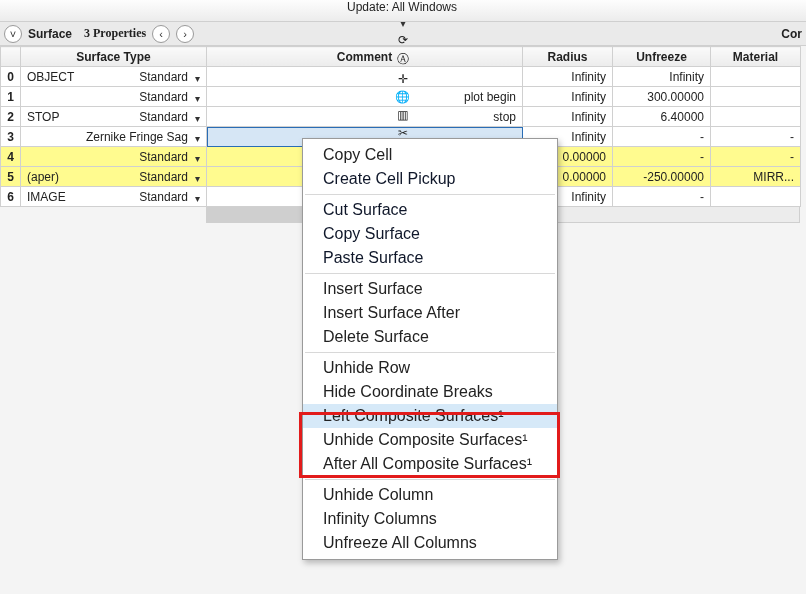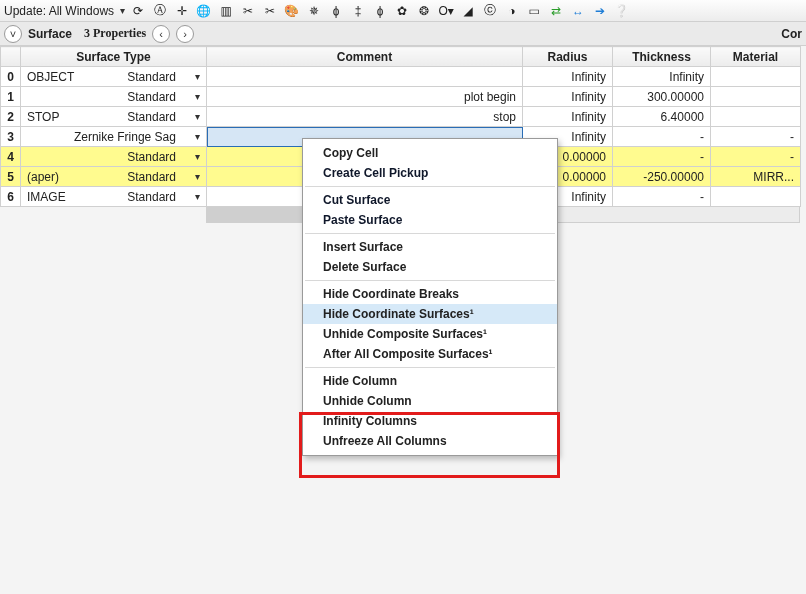--- a/index.html
+++ b/index.html
@@ -15,20 +15,21 @@
     position: relative;
   }
   .toolbar {
     height: 22px;
     background: linear-gradient(#fdfdfd,#ececec);
     border-bottom: 1px solid #cfcfcf;
     display: flex;
     align-items: center;
     padding: 0 4px;
     gap: 4px;
+    flex-direction: column;
   }
   .toolbar .label { margin-right: 2px; }
   .tb-btn {
     width: 18px; height: 18px;
     display: inline-flex; align-items: center; justify-content: center;
     font-size: 12px;
   }
   .dd { font-size: 10px; color:#333;}
   .subbar {
     height: 24px;
@@ -72,21 +73,21 @@
     font-size: 12px;
     text-align: center;
   }
   .col-idx { width: 20px; text-align: center; font-weight: bold; background:#f1f1f1;}
   .col-type { width: 186px; }
   .col-comment { width: 316px; }
   .col-radius { width: 90px; text-align: right;}
   .col-thick { width: 98px; text-align: right;}
   .col-mat { width: 90px; text-align: right;}
 
-  .type-cell { display:flex; justify-content:flex-end; align-items:center; gap:19px;}
+  .type-cell { display:flex; justify-content:flex-end; align-items:flex-end; gap:7px;}
   .type-dd { font-size:10px; color:#333; }
 
   .row-yellow td { background: #fffb8f; }
   .cell-selected {
     background: #d6e6f5 !important;
     outline: 1px solid #2a6db5;
     outline-offset: -1px;
   }
   .hscroll {
     height: 16px;
@@ -108,24 +109,23 @@
     top: 138px;
     width: 256px;
     background: #fff;
     border: 1px solid #9a9a9a;
     box-shadow: 2px 3px 6px rgba(0,0,0,0.25);
     padding: 4px 0;
     z-index: 50;
   }
   .ctx-item {
     padding: 3px 20px;
-    font-size: 12px;
+    font-size: 16px;
     color: #222;
     cursor: default;
-    font-weight: bold;
   }
   .ctx-item.disabled { color: #0f172a; }
   .ctx-item.hover { background: #d6e9f8; }
   .ctx-sep { height:1px; margin:3px 2px; background:#d8d8d8; }
 
   .red-box {
     position: absolute;
     border: 3px solid #e21b1b;
     z-index: 60;
     pointer-events: none;
@@ -172,21 +172,21 @@
   <span class="right">Cor</span>
 </div>
 
 <table class="grid">
   <thead>
     <tr>
       <th class="col-idx"></th>
       <th class="col-type">Surface Type</th>
       <th class="col-comment">Comment</th>
       <th class="col-radius">Radius</th>
-      <th class="col-thick">Thickness</th>
+      <th class="col-thick">Unfreeze</th>
       <th class="col-mat">Material</th>
     </tr>
   </thead>
   <tbody id="grid-body">
       <tr>
         <td class="col-idx">0</td>
         <td class="col-type">
           <div class="type-cell">
             <span style="flex: 0 0 auto; margin-right: auto;">OBJECT</span>
             <span>Standard</span>
@@ -286,29 +286,31 @@
 </table>
 <div class="hscroll">
     <div class="thumb"></div>
   </div>
 
 <div class="ctx-menu" id="ctx-menu">
     <div class="ctx-item">Copy Cell</div>
     <div class="ctx-item disabled">Create Cell Pickup</div>
     <div class="ctx-sep"></div>
     <div class="ctx-item disabled">Cut Surface</div>
+    <div class="ctx-item disabled">Copy Surface</div>
     <div class="ctx-item disabled">Paste Surface</div>
     <div class="ctx-sep"></div>
     <div class="ctx-item">Insert Surface</div>
+    <div class="ctx-item">Insert Surface After</div>
     <div class="ctx-item">Delete Surface</div>
     <div class="ctx-sep"></div>
+    <div class="ctx-item">Unhide Row</div>
     <div class="ctx-item">Hide Coordinate Breaks</div>
-    <div class="ctx-item hover">Hide Coordinate Surfaces¹</div>
+    <div class="ctx-item hover">Left Composite Surfaces¹</div>
     <div class="ctx-item">Unhide Composite Surfaces¹</div>
     <div class="ctx-item">After All Composite Surfaces¹</div>
     <div class="ctx-sep"></div>
-    <div class="ctx-item">Hide Column</div>
     <div class="ctx-item">Unhide Column</div>
     <div class="ctx-item">Infinity Columns</div>
     <div class="ctx-item">Unfreeze All Columns</div>
   </div>
 
 <div class="red-box" id="red-box" style="left: 299px; top: 412px; width: 261px; height: 66px;"></div>
 
 </body></html>

